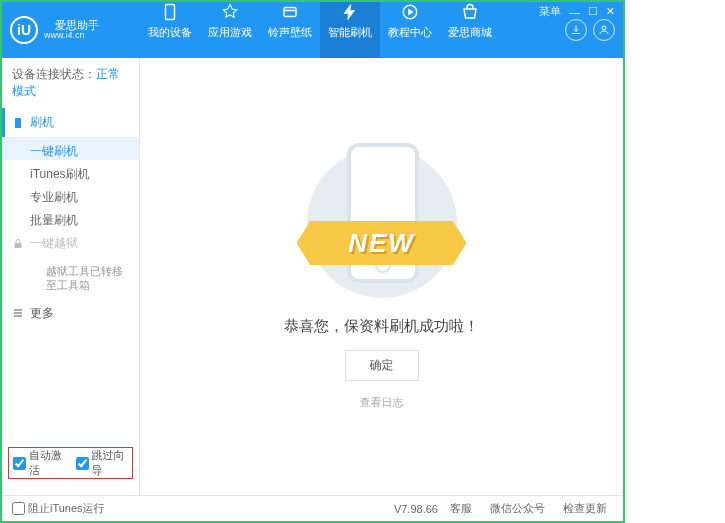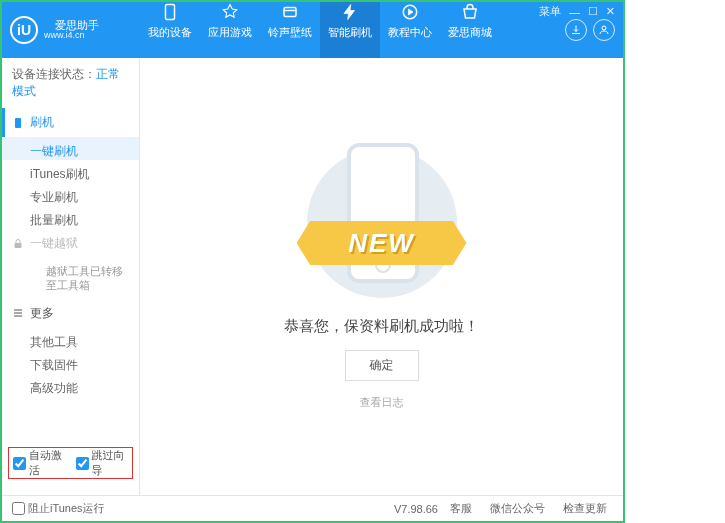--- a/index.html
+++ b/index.html
@@ -163,25 +163,20 @@
         <span>一键越狱</span>
       </div>
       <div class="side-note">越狱工具已转移至工具箱</div>
 
       <div class="side-section-h">
         <svg viewBox="0 0 24 24">
             <path d="M4 6h16M4 12h16M4 18h16" stroke="#555" stroke-width="2"></path>
           </svg>
         <span>更多</span>
       </div>
-      <div id="more-items">
-          <div class="side-item">其他工具</div>
-          <div class="side-item">下载固件</div>
-          <div class="side-item">高级功能</div>
-        </div>
 
       <div class="side-spacer"></div>
 
       <div class="cb-row">
         <label class="cb">
             <input type="checkbox" checked="" style="">
             <span>自动激活</span>
           </label>
         <label class="cb">
             <input type="checkbox" checked="" style="">

